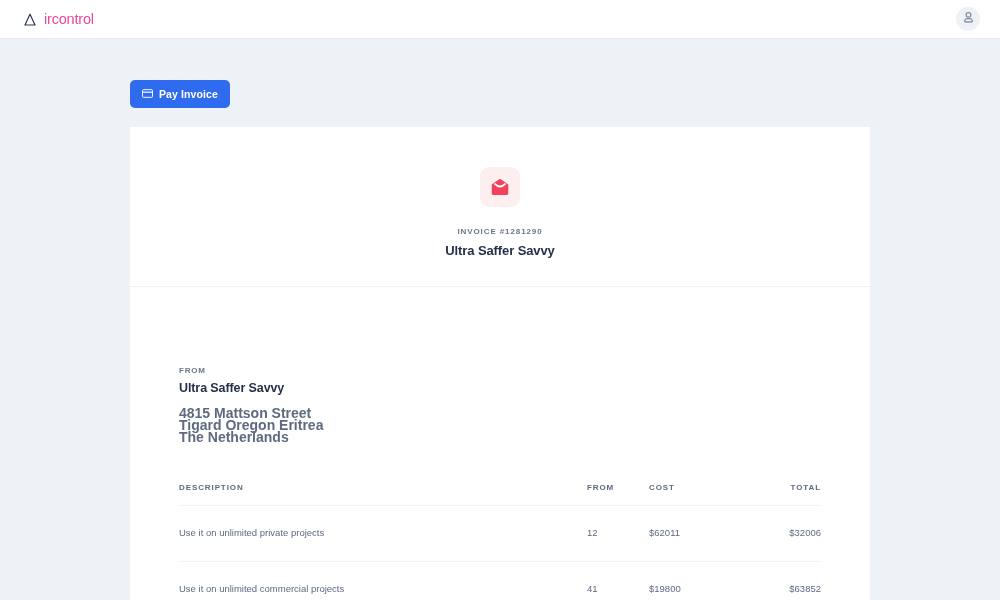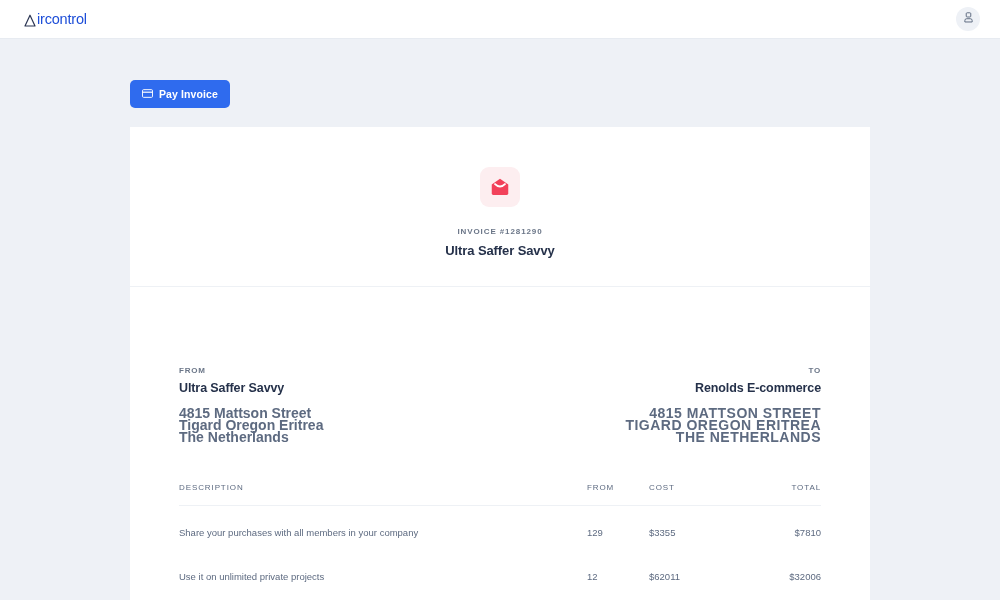--- a/index.html
+++ b/index.html
@@ -23,25 +23,25 @@
     background: #ffffff;
     border-bottom: 1px solid #e7ebf1;
     display: flex;
     align-items: center;
     justify-content: space-between;
     padding: 0 20px 0 23px;
   }
 
   .brand {
     display: flex;
-    align-items: flex-end;
-    gap: 1px;
+    align-items: center;
+    gap: 8px;
     font-size: 14.5px;
     font-weight: 500;
-    color: #1d4ed8;
+    color: #ec4899;
     letter-spacing: -0.2px;
   }
   .brand-mark {
     display: inline-flex;
     align-items: center;
     justify-content: center;
     width: 13px;
     height: 14px;
     margin-right: 0px;
   }
@@ -197,21 +197,21 @@
     margin-top: 40px;
   }
 
   table.line-items {
     width: 100%;
     border-collapse: collapse;
   }
 
   table.line-items th {
     font-size: 8px;
-    font-weight: 400;
+    font-weight: 700;
     letter-spacing: 0.9px;
     color: #5d6a80;
     text-align: left;
     padding-bottom: 13px;
     border-bottom: 1px solid #eef1f5;
   }
   table.line-items th.col-total { text-align: right; }
 
   table.line-items td {
     font-size: 9.5px;
@@ -284,48 +284,33 @@
       <div class="party-from">
         <div class="party-label">FROM</div>
         <div class="party-name">Ultra Saffer Savvy</div>
         <div class="party-address">
           <div>4815 Mattson Street</div>
           <div>Tigard Oregon Eritrea</div>
           <div>The Netherlands</div>
         </div>
       </div>
 
-      <div class="party-to">
-        <div class="party-label">TO</div>
-        <div class="party-name">Renolds E-commerce</div>
-        <div class="party-address">
-          <div>4815 MATTSON STREET</div>
-          <div>TIGARD OREGON ERITREA</div>
-          <div>THE NETHERLANDS</div>
-        </div>
-      </div>
     </div>
 
     <div class="items">
       <table class="line-items">
         <thead>
           <tr>
             <th>DESCRIPTION</th>
             <th class="col-hours">FROM</th>
             <th class="col-cost">COST</th>
             <th class="col-total">TOTAL</th>
           </tr>
         </thead>
         <tbody>
-          <tr>
-            <td>Share your purchases with all members in your company</td>
-            <td class="col-hours">129</td>
-            <td class="col-cost">$3355</td>
-            <td class="col-total">$7810</td>
-          </tr>
           <tr class="group-end">
             <td>Use it on unlimited private projects</td>
             <td class="col-hours">12</td>
             <td class="col-cost">$62011</td>
             <td class="col-total">$32006</td>
           </tr>
           <tr>
             <td>Use it on unlimited commercial projects</td>
             <td class="col-hours">41</td>
             <td class="col-cost">$19800</td>

